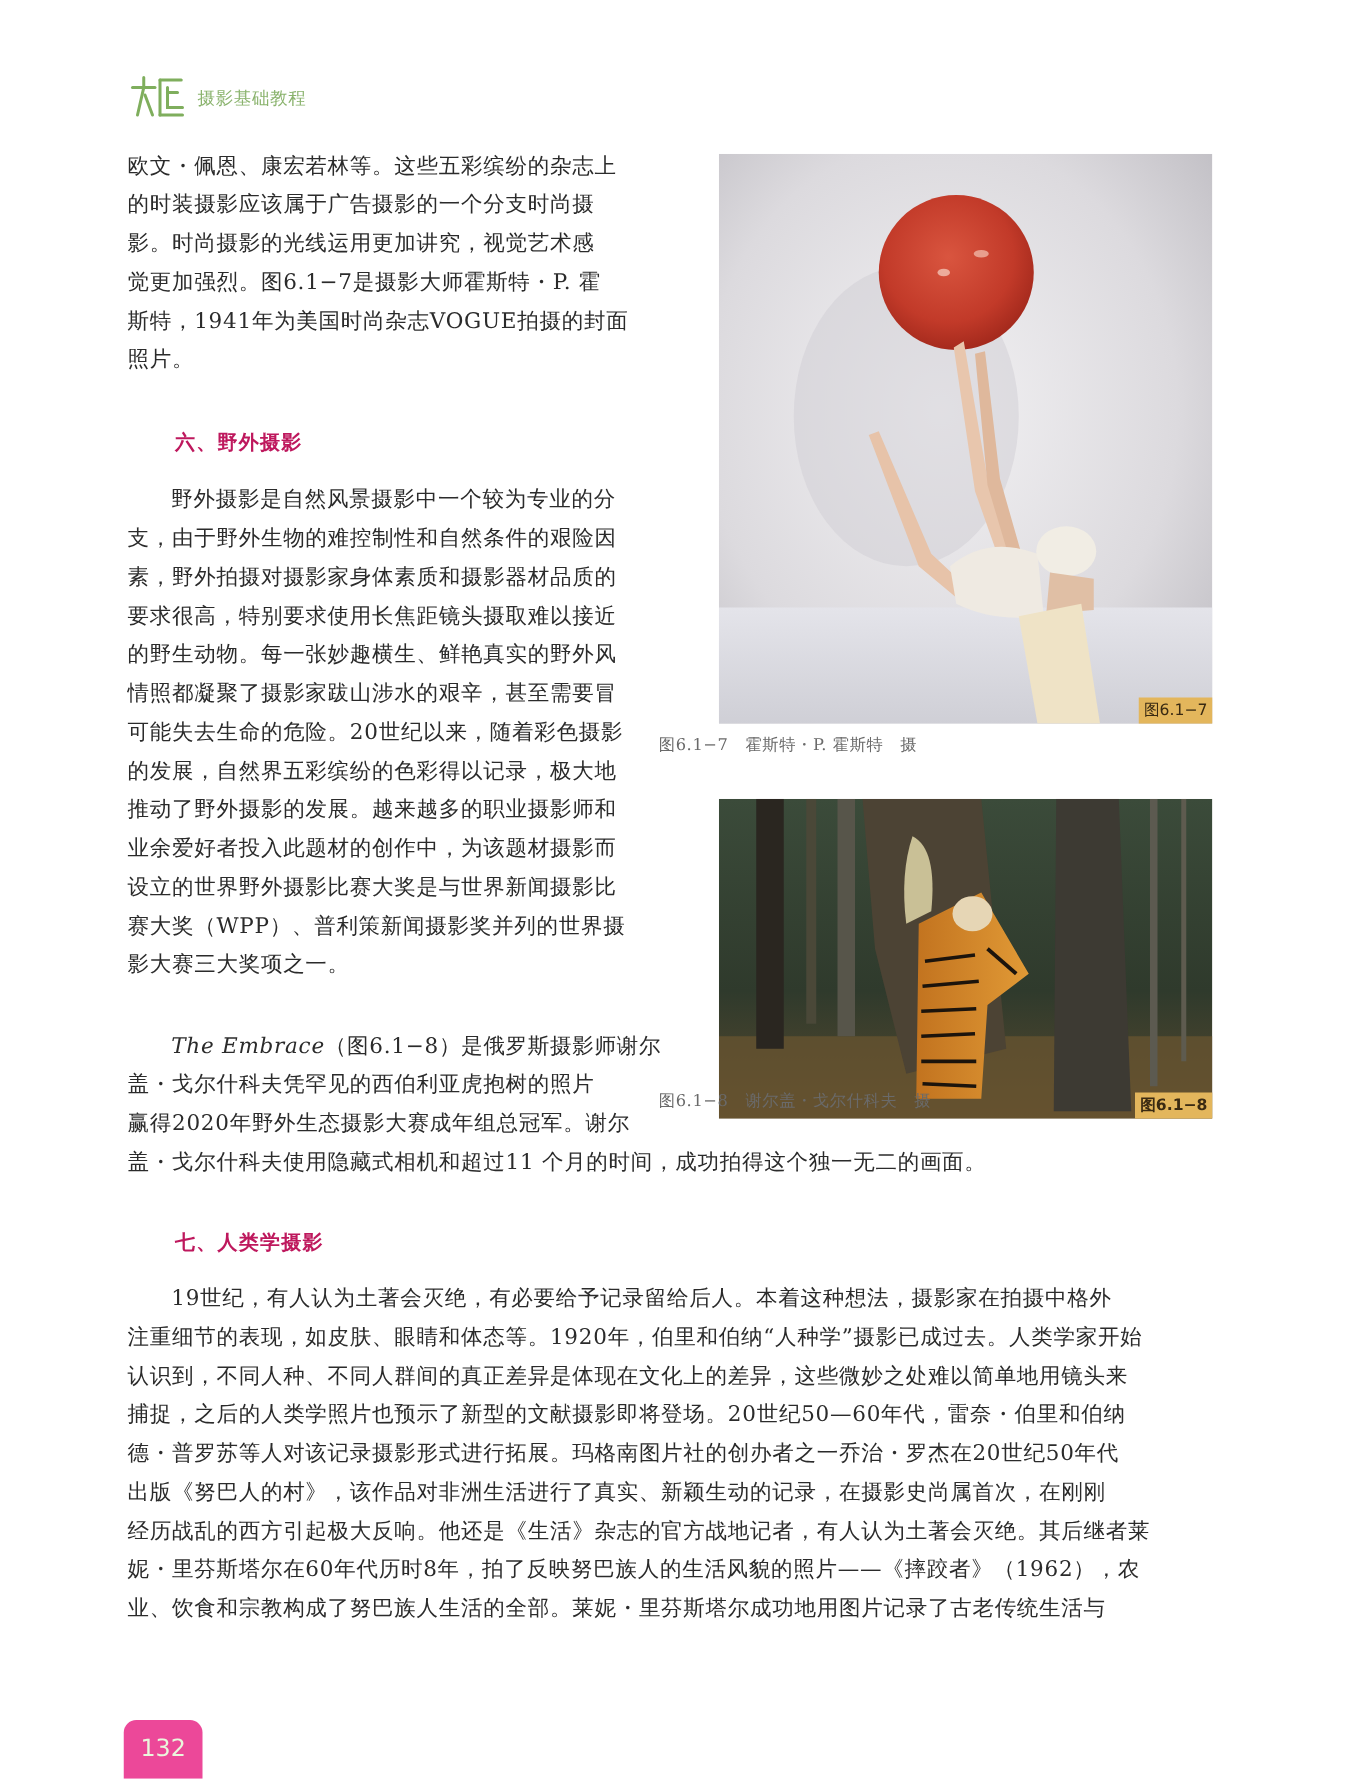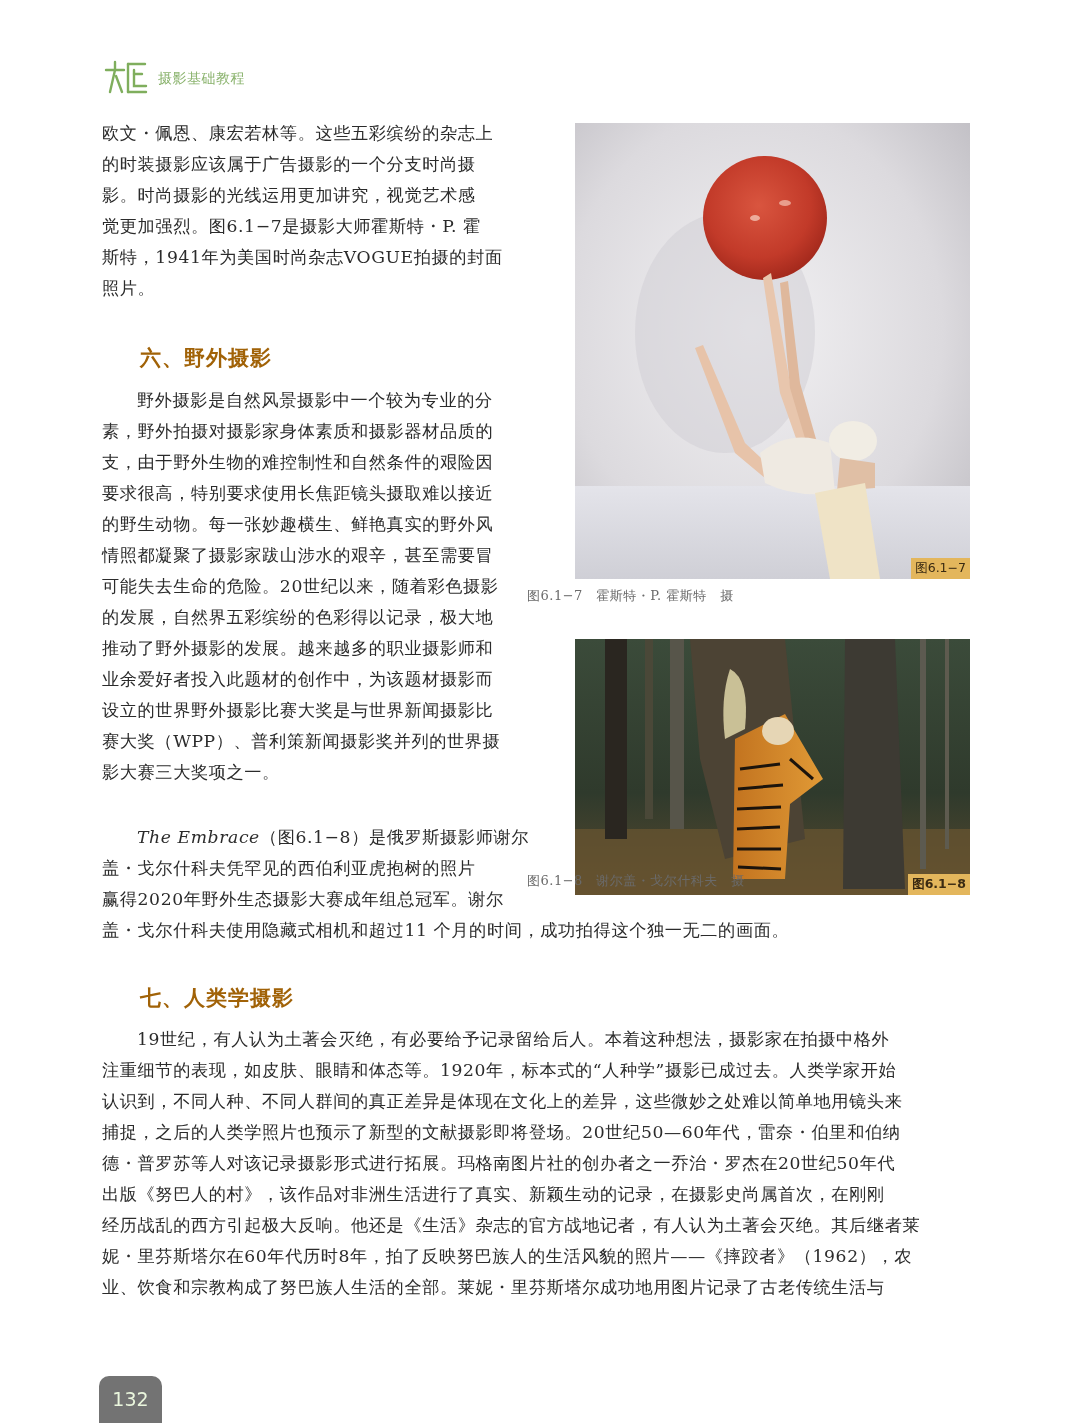--- a/index.html
+++ b/index.html
@@ -10,27 +10,27 @@
     .logo { width: 44px; height: 36px; position: relative; }
     .header-title { font-family: "DejaVu Sans", "Liberation Sans", sans-serif; font-size: 14px; color: #8ab36d; margin-left: 10px; margin-bottom: 6px; letter-spacing: 0.5px; }
 
     .body-text { font-size: 17.2px; line-height: 31px; color: #2b2b2b; letter-spacing: 0.6px; text-align: justify; }
     .line { display: block; white-space: nowrap; }
     .indent { padding-left: 35px; }
 
     .col-left { position: absolute; left: 102px; width: 398px; }
     .full { position: absolute; left: 102px; width: 820px; }
 
-    .section-title { position: absolute; left: 140px; font-family: "DejaVu Sans", "Liberation Sans", sans-serif; font-weight: bold; font-size: 21px; color: #a16207; letter-spacing: 1px; }
+    .section-title { position: absolute; left: 140px; font-family: "DejaVu Sans", "Liberation Sans", sans-serif; font-weight: bold; font-size: 16px; color: #be185d; letter-spacing: 1px; }
 
     .figure { position: absolute; left: 527px; width: 395px; overflow: hidden; margin-left: 48px; }
     .fig-tag { position: absolute; right: 0; bottom: 0; background: #e3b65c; color: #3a2a12; font-family: "DejaVu Sans", "Liberation Sans", sans-serif; font-size: 12.5px; padding: 2px 4px; }
     .caption { position: absolute; left: 527px; font-size: 13px; color: #6a6a6a; letter-spacing: 0.5px; }
 
-    .page-num { position: absolute; left: 99px; top: 1376px; width: 63px; height: 47px; background: #737373; border-radius: 10px 10px 0 0; color: #eaf6dd; font-family: "DejaVu Sans", "Liberation Sans", sans-serif; font-size: 19px; text-align: center; line-height: 46px; }
+    .page-num { position: absolute; left: 99px; top: 1376px; width: 63px; height: 47px; background: #ec4899; border-radius: 10px 10px 0 0; color: #eaf6dd; font-family: "DejaVu Sans", "Liberation Sans", sans-serif; font-size: 19px; text-align: center; line-height: 46px; }
   </style>
 </head>
 <body>
 
 <div class="header">
   <div class="logo">
     <svg width="44" height="36" viewBox="0 0 44 36">
       <g stroke="#7fae5d" stroke-width="2.4" fill="none" stroke-linecap="round">
         <path d="M2 12 L20 12"></path>
         <path d="M11 4 L11 12 L6 34"></path>
@@ -52,22 +52,22 @@
   <span class="line">影。时尚摄影的光线运用更加讲究，视觉艺术感</span>
   <span class="line">觉更加强烈。图6.1−7是摄影大师霍斯特・P. 霍</span>
   <span class="line">斯特，1941年为美国时尚杂志VOGUE拍摄的封面</span>
   <span class="line">照片。</span>
 </div>
 
 <div class="section-title" style="top:344px;">六、野外摄影</div>
 
 <div class="col-left body-text" style="top:385px;">
   <span class="line indent">野外摄影是自然风景摄影中一个较为专业的分</span>
+  <span class="line">支，由于野外生物的难控制性和自然条件的艰险因</span>
   <span class="line">素，野外拍摄对摄影家身体素质和摄影器材品质的</span>
-  <span class="line">支，由于野外生物的难控制性和自然条件的艰险因</span>
   <span class="line">要求很高，特别要求使用长焦距镜头摄取难以接近</span>
   <span class="line">的野生动物。每一张妙趣横生、鲜艳真实的野外风</span>
   <span class="line">情照都凝聚了摄影家跋山涉水的艰辛，甚至需要冒</span>
   <span class="line">可能失去生命的危险。20世纪以来，随着彩色摄影</span>
   <span class="line">的发展，自然界五彩缤纷的色彩得以记录，极大地</span>
   <span class="line">推动了野外摄影的发展。越来越多的职业摄影师和</span>
   <span class="line">业余爱好者投入此题材的创作中，为该题材摄影而</span>
   <span class="line">设立的世界野外摄影比赛大奖是与世界新闻摄影比</span>
   <span class="line">赛大奖（WPP）、普利策新闻摄影奖并列的世界摄</span>
   <span class="line">影大赛三大奖项之一。</span>
@@ -152,21 +152,21 @@
     <ellipse cx="203" cy="92" rx="16" ry="14" fill="#e6d6b5"></ellipse>
   </svg>
   <span class="fig-tag">图6.1−8</span>
 </div>
 <div class="caption" style="top:872px;">图6.1−8　谢尔盖・戈尔什科夫　摄</div>
 
 <div class="section-title" style="top:984px;">七、人类学摄影</div>
 
 <div class="full body-text" style="top:1024px;">
   <span class="line indent">19世纪，有人认为土著会灭绝，有必要给予记录留给后人。本着这种想法，摄影家在拍摄中格外</span>
-  <span class="line">注重细节的表现，如皮肤、眼睛和体态等。1920年，标本式的“人种学”摄影已成过去。人类学家开始</span>
+  <span class="line">注重细节的表现，如皮肤、眼睛和体态等。1920年，伯里和伯纳“人种学”摄影已成过去。人类学家开始</span>
   <span class="line">认识到，不同人种、不同人群间的真正差异是体现在文化上的差异，这些微妙之处难以简单地用镜头来</span>
   <span class="line">捕捉，之后的人类学照片也预示了新型的文献摄影即将登场。20世纪50—60年代，雷奈・伯里和伯纳</span>
   <span class="line">德・普罗苏等人对该记录摄影形式进行拓展。玛格南图片社的创办者之一乔治・罗杰在20世纪50年代</span>
   <span class="line">出版《努巴人的村》，该作品对非洲生活进行了真实、新颖生动的记录，在摄影史尚属首次，在刚刚</span>
   <span class="line">经历战乱的西方引起极大反响。他还是《生活》杂志的官方战地记者，有人认为土著会灭绝。其后继者莱</span>
   <span class="line">妮・里芬斯塔尔在60年代历时8年，拍了反映努巴族人的生活风貌的照片——《摔跤者》（1962），农</span>
   <span class="line">业、饮食和宗教构成了努巴族人生活的全部。莱妮・里芬斯塔尔成功地用图片记录了古老传统生活与</span>
 </div>
 
 <div class="page-num">132</div>

